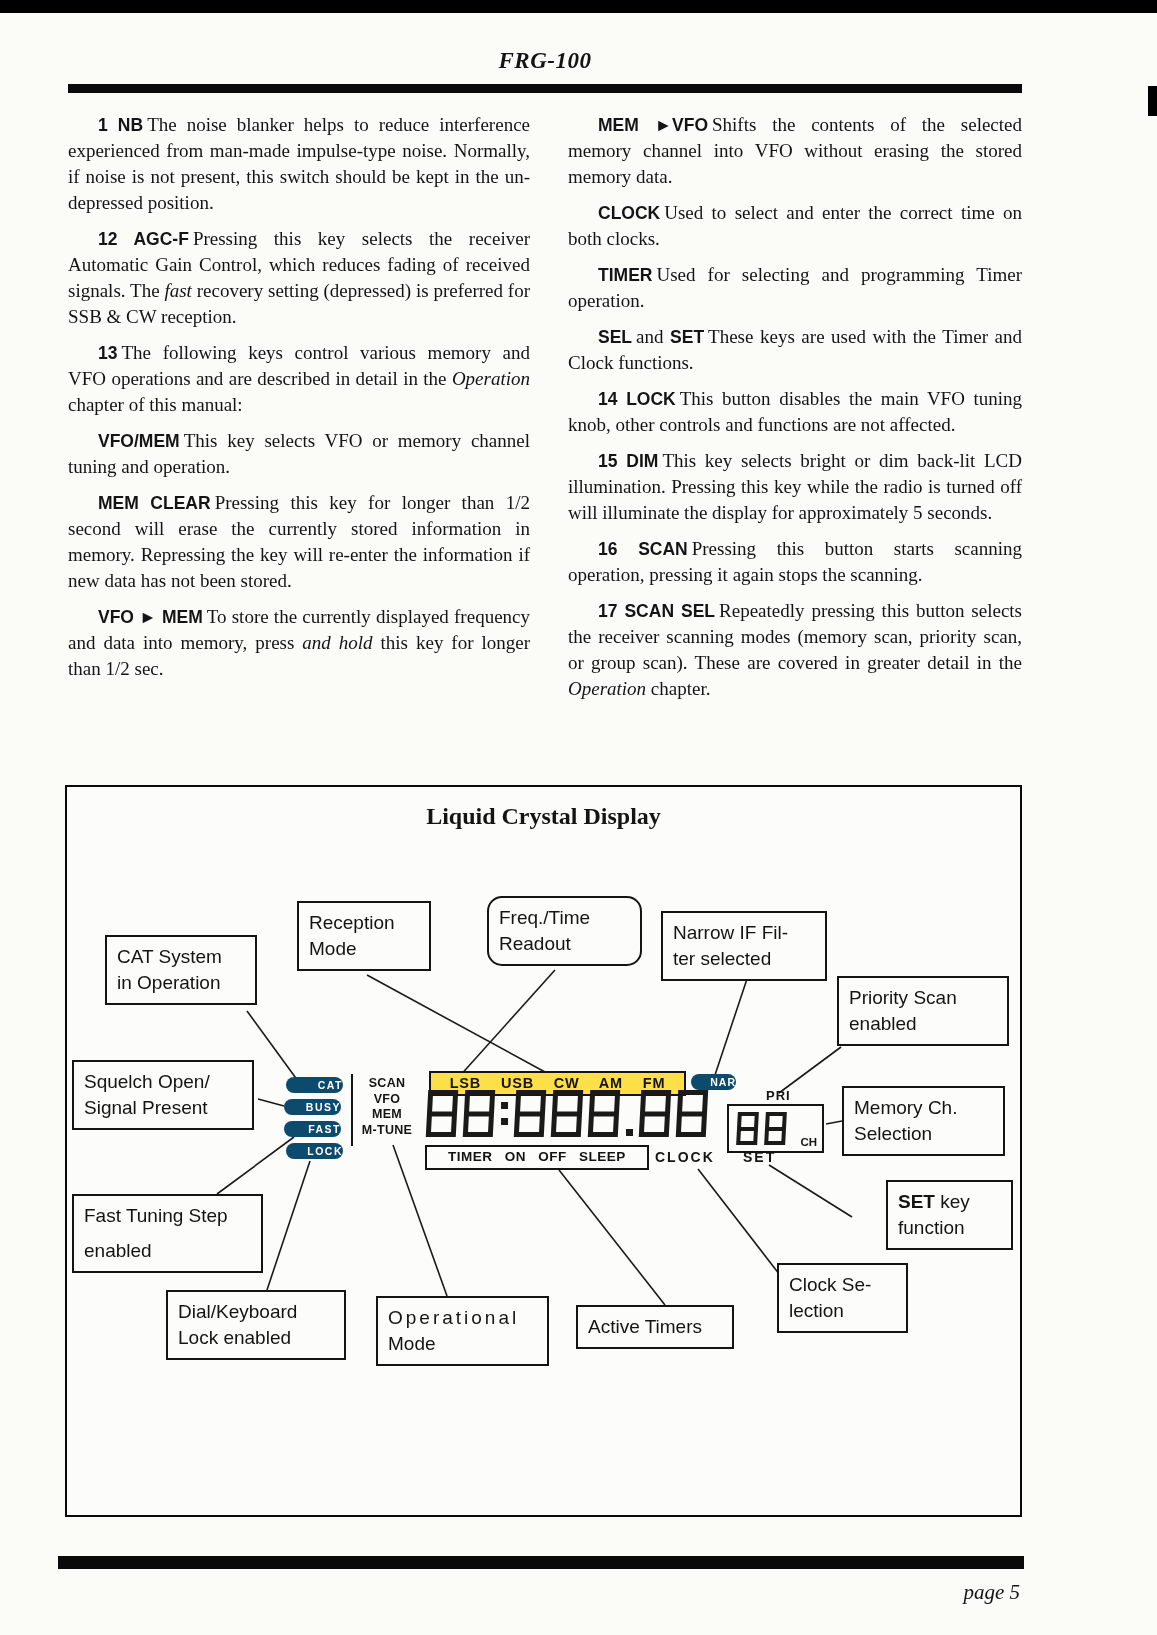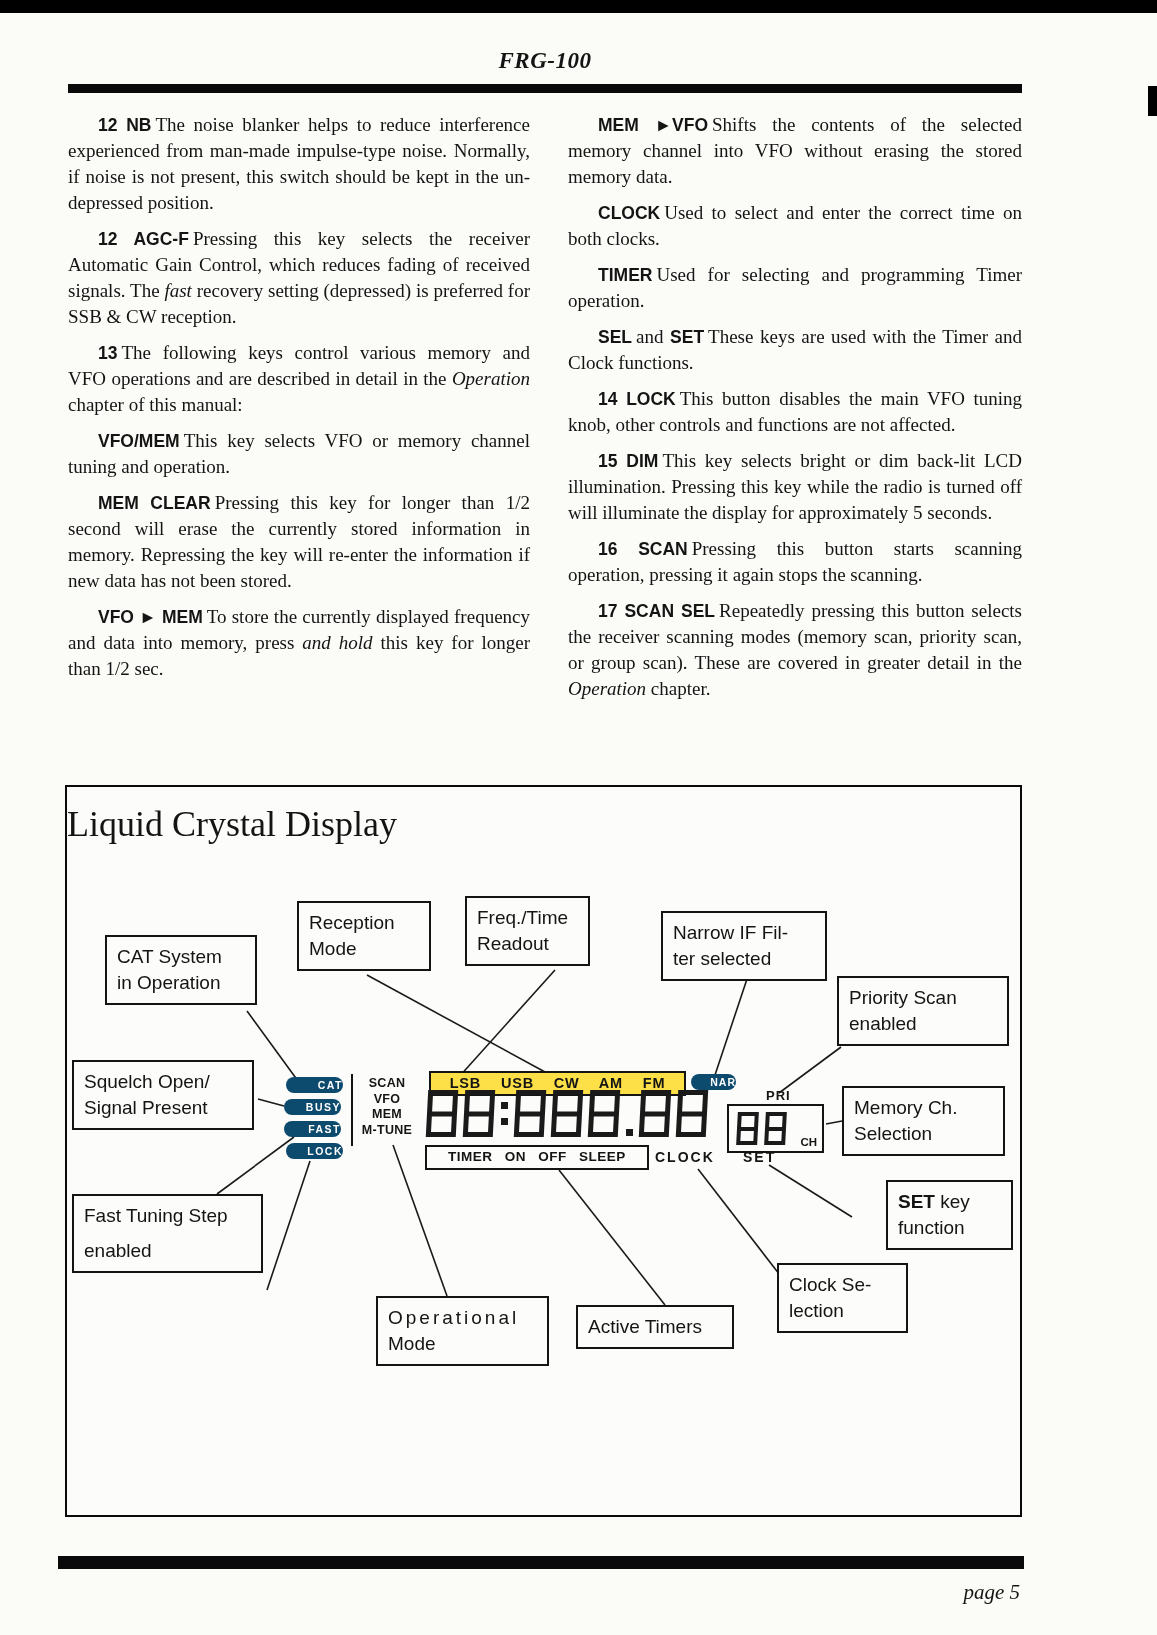--- a/index.html
+++ b/index.html
@@ -9,21 +9,21 @@
   .scan-right{position:absolute; right:0; top:86px; width:9px; height:30px; background:#000;}
   .header-title{position:absolute; left:68px; top:48px; width:954px; text-align:center; font-size:23px; font-weight:bold; font-style:italic; letter-spacing:.5px;}
   .header-rule{position:absolute; left:68px; top:84px; width:954px; height:9px; background:#0a0a0a;}
   .col{position:absolute; top:112px; font-size:19px; line-height:26px; text-align:justify;}
   .col-left{left:68px; width:462px;}
   .col-right{left:568px; width:454px;}
   .para{margin:0 0 10px 0; text-indent:30px;}
   .lead{font-family:"Liberation Sans","DejaVu Sans",sans-serif; font-weight:bold; font-size:17.5px; margin-right:4px;}
   .ital{font-style:italic;}
   .figure{position:absolute; left:65px; top:785px; width:957px; height:732px; border:2.5px solid #0a0a0a; background:#fcfcfa;}
-  .fig-title{position:absolute; left:0; top:16px; width:100%; text-align:left; font-size:36px; font-weight:normal;}
+  .fig-title{position:absolute; left:0; top:16px; width:100%; text-align:center; font-size:24px; font-weight:bold;}
   .connectors{position:absolute; left:0; top:0; width:957px; height:732px;}
   .connectors line{stroke:#1a1a1a; stroke-width:1.6;}
   .callout{position:absolute; border:2px solid #141414; background:#fcfcfa; font-family:"Liberation Sans",sans-serif; font-size:19px; line-height:26px; padding:7px 10px;}
   .callout.gapped .callout-line + .callout-line{margin-top:9px;}
   .callout.spaced .callout-line:first-child{letter-spacing:3px;}
   .cb{font-weight:bold;}
   .pill{position:absolute; width:57px; height:16px; background:#0c4a6e; color:#fff; font-family:"Liberation Sans",sans-serif; font-weight:bold; font-size:10.5px; line-height:16px; text-align:right; letter-spacing:1.5px; border-radius:9px;}
   .pill.nar{width:45px; letter-spacing:1px;}
   .vline{position:absolute; width:2px; background:#141414;}
   .scan-col{position:absolute; width:64px; font-family:"Liberation Sans",sans-serif; font-weight:bold; font-size:12.5px; line-height:15.5px; text-align:center; letter-spacing:.3px;}
@@ -51,21 +51,21 @@
 <body>
 
 <div class="page">
   <div class="scan-top"></div>
   <div class="scan-right"></div>
 
   <div class="header-title">FRG-100</div>
   <div class="header-rule"></div>
 
   <div class="col col-left">
-      <p class="para"><span class="lead">12 NB</span><span class="norm">The noise blanker helps to reduce interference experienced from man-made impulse-type noise. Normally, if noise is not present, this switch should be kept in the un-depressed position.</span></p>
+      <p class="para"><span class="lead">1 NB</span><span class="norm">The noise blanker helps to reduce interference experienced from man-made impulse-type noise. Normally, if noise is not present, this switch should be kept in the un-depressed position.</span></p>
       <p class="para"><span class="lead">12 AGC-F</span><span class="norm">Pressing this key selects the receiver Automatic Gain Control, which reduces fading of received signals. The </span><span class="ital">fast</span><span class="norm"> recovery setting (depressed) is preferred for SSB &amp; CW reception.</span></p>
       <p class="para"><span class="lead">13</span><span class="norm">The following keys control various memory and VFO operations and are described in detail in the </span><span class="ital">Operation</span><span class="norm"> chapter of this manual:</span></p>
       <p class="para"><span class="lead">VFO/MEM</span><span class="norm">This key selects VFO or memory channel tuning and operation.</span></p>
       <p class="para"><span class="lead">MEM CLEAR</span><span class="norm">Pressing this key for longer than 1/2 second will erase the currently stored information in memory. Repressing the key will re-enter the information if new data has not been stored.</span></p>
       <p class="para"><span class="lead">VFO ► MEM</span><span class="norm">To store the currently displayed frequency and data into memory, press </span><span class="ital">and hold</span><span class="norm"> this key for longer than 1/2 sec.</span></p>
     </div>
   <div class="col col-right">
       <p class="para"><span class="lead">MEM ►VFO</span><span class="norm">Shifts the contents of the selected memory channel into VFO without erasing the stored memory data.</span></p>
       <p class="para"><span class="lead">CLOCK</span><span class="norm">Used to select and enter the correct time on both clocks.</span></p>
       <p class="para"><span class="lead">TIMER</span><span class="norm">Used for selecting and programming Timer operation.</span></p>
@@ -157,21 +157,21 @@
     <div class="lcd-word" style="left:588px; top:362px;">CLOCK</div>
     <div class="lcd-word" style="left:676px; top:362px;">SET</div>
   <div class="callout" style="left: 38px; top: 148px; width: 152px;">
         <div class="callout-line"><span>CAT System</span></div>
         <div class="callout-line"><span>in Operation</span></div>
       </div>
       <div class="callout" style="left: 230px; top: 114px; width: 134px;">
         <div class="callout-line"><span>Reception</span></div>
         <div class="callout-line"><span>Mode</span></div>
       </div>
-      <div class="callout" style="left: 398px; top: 109px; width: 125px;">
+      <div class="callout" style="left: 420px; top: 109px; width: 155px; border-radius: 15px;">
         <div class="callout-line"><span>Freq./Time</span></div>
         <div class="callout-line"><span>Readout</span></div>
       </div>
       <div class="callout" style="left: 594px; top: 124px; width: 166px;">
         <div class="callout-line"><span>Narrow IF Fil-</span></div>
         <div class="callout-line"><span>ter selected</span></div>
       </div>
       <div class="callout" style="left: 770px; top: 189px; width: 172px;">
         <div class="callout-line"><span>Priority Scan</span></div>
         <div class="callout-line"><span>enabled</span></div>
@@ -185,20 +185,24 @@
         <div class="callout-line"><span>Selection</span></div>
       </div>
       <div class="callout gapped" style="left: 5px; top: 407px; width: 191px;">
         <div class="callout-line"><span>Fast Tuning Step</span></div>
         <div class="callout-line"><span>enabled</span></div>
       </div>
       <div class="callout" style="left: 819px; top: 393px; width: 127px;">
         <div class="callout-line"><span class="cb">SET</span><span> key</span></div>
         <div class="callout-line"><span>function</span></div>
       </div>
+      <div class="callout" style="left: 99px; top: 503px; width: 180px;">
+        <div class="callout-line"><span>Dial/Keyboard</span></div>
+        <div class="callout-line"><span>Lock enabled</span></div>
+      </div>
       <div class="callout spaced" style="left: 309px; top: 509px; width: 173px;">
         <div class="callout-line"><span>Operational</span></div>
         <div class="callout-line"><span>Mode</span></div>
       </div>
       <div class="callout" style="left: 509px; top: 518px; width: 158px;">
         <div class="callout-line"><span>Active Timers</span></div>
       </div>
       <div class="callout" style="left: 710px; top: 476px; width: 131px;">
         <div class="callout-line"><span>Clock Se-</span></div>
         <div class="callout-line"><span>lection</span></div>

